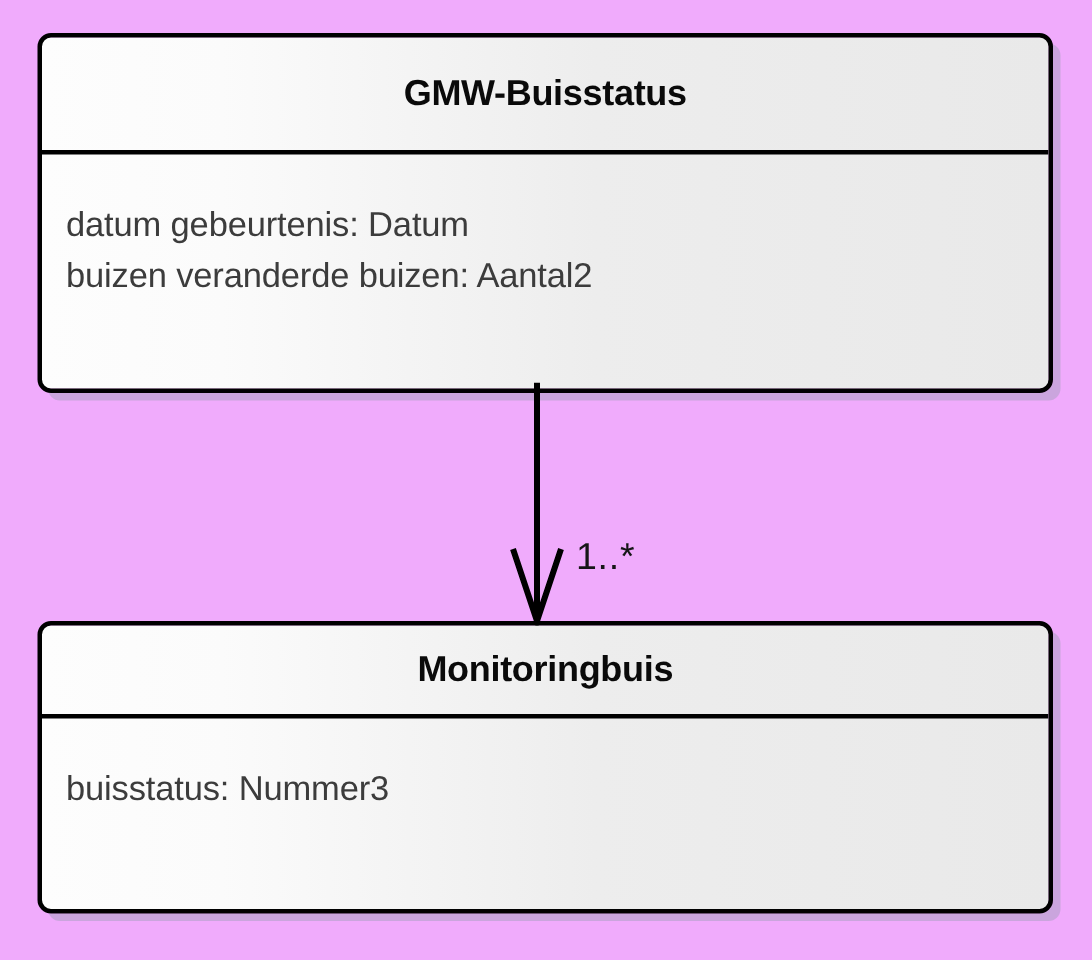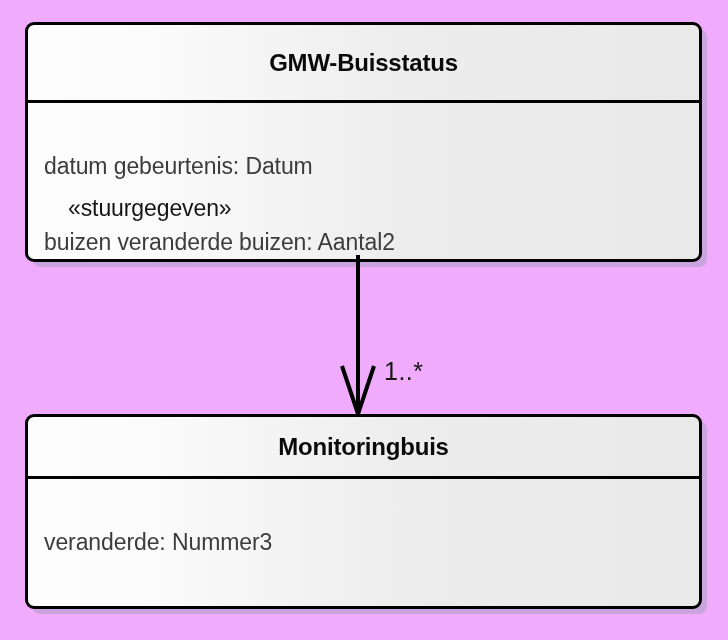--- a/index.html
+++ b/index.html
@@ -65,22 +65,21 @@
     font-size: 24px;
     font-weight: bold;
     color: #0a0a0a;
     letter-spacing: -0.2px;
     white-space: nowrap;
   }
 
   .attributes-compartment {
     position: relative;
     box-sizing: border-box;
-    padding: 12px 0 0 16px;
-    margin-top: 33px;
+    padding: 28px 0 0 16px;
   }
 
   .attribute-line {
     font-size: 23px;
     line-height: 36px;
     color: #3c3c3c;
     white-space: nowrap;
     letter-spacing: -0.1px;
   }
 
@@ -118,34 +117,33 @@
 <body>
 
 <div id="diagram-canvas">
 
   <div class="uml-class top-class">
     <div class="class-name-compartment">
       <span class="class-name">GMW-Buisstatus</span>
     </div>
     <div class="attributes-compartment">
       <div class="attribute-line">datum gebeurtenis: Datum</div>
-      <div class="attribute-line stereotype-line">«stuurgegeven»</div>
       <div class="attribute-line after-stereotype">buizen veranderde buizen: Aantal2</div>
     </div>
   </div>
 
   <svg id="association-connector" viewBox="0 0 170 170">
     <line x1="38" y1="0" x2="38" y2="159" stroke="#000000" stroke-width="4"></line>
     <polyline points="22,111 38,159 54,111" fill="none" stroke="#000000" stroke-width="4" stroke-linecap="butt" stroke-linejoin="miter"></polyline>
   </svg>
 
   <span class="multiplicity-label">1..*</span>
 
   <div class="uml-class bottom-class">
     <div class="class-name-compartment">
       <span class="class-name">Monitoringbuis</span>
     </div>
     <div class="attributes-compartment">
-      <div class="attribute-line">veranderde: Nummer3</div>
+      <div class="attribute-line">buisstatus: Nummer3</div>
     </div>
   </div>
 
 </div>
 
 </body></html>

